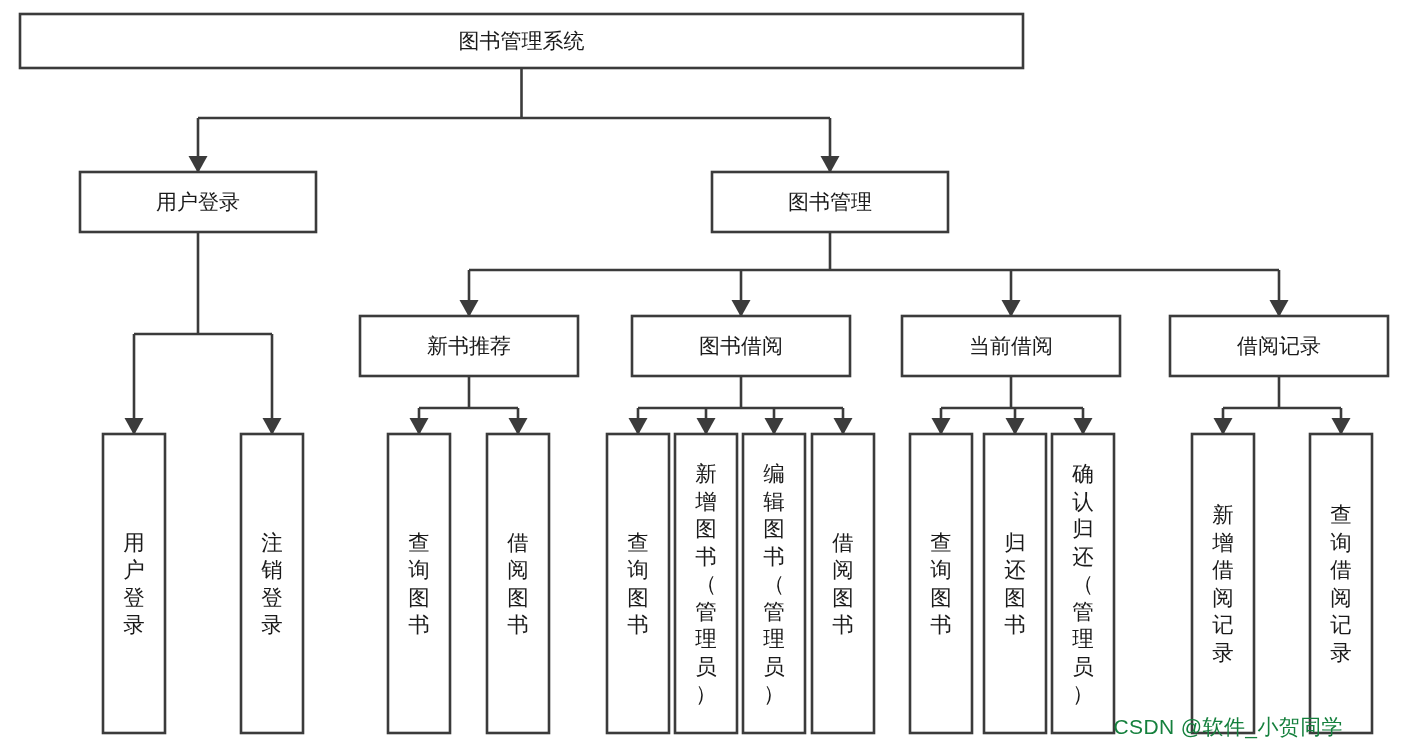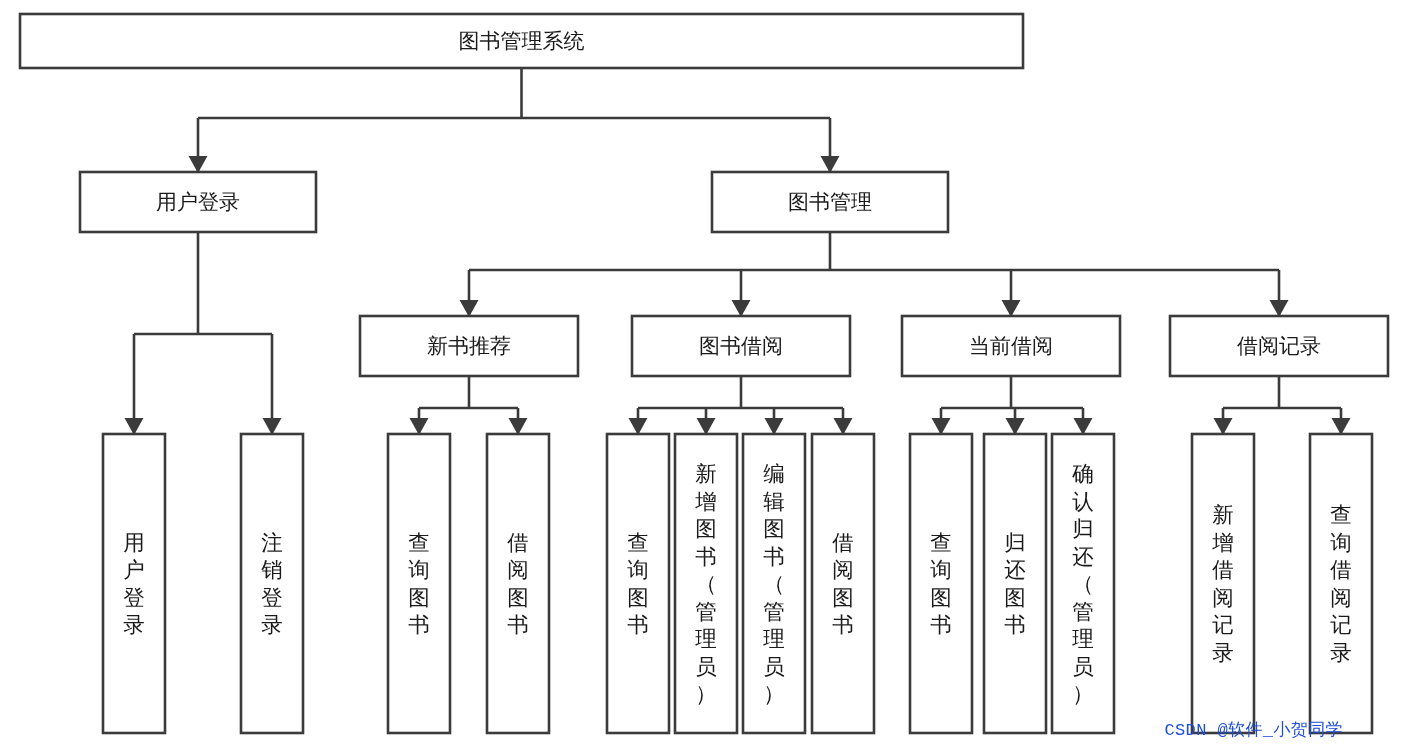--- a/index.html
+++ b/index.html
@@ -53,23 +53,23 @@
     stroke-linecap: butt;
   }
   .arrow-head {
     fill: #3b3b3b;
     stroke: none;
   }
   .watermark-text {
     position: absolute;
     right: 8px;
     bottom: 6px;
-    font-family: Liberation Mono, monospace;
-    font-size: 17px;
-    color: #1d4ed8;
+    font-family: Liberation Sans, sans-serif;
+    font-size: 21px;
+    color: #15803d;
     letter-spacing: 0.4px;
     white-space: nowrap;
     pointer-events: none;
   }
 </style>
 </head>
 <body>
 
 <div id="diagram-root">
   <svg class="diagram-canvas" viewBox="0 0 1405 747" xmlns="http://www.w3.org/2000/svg">

